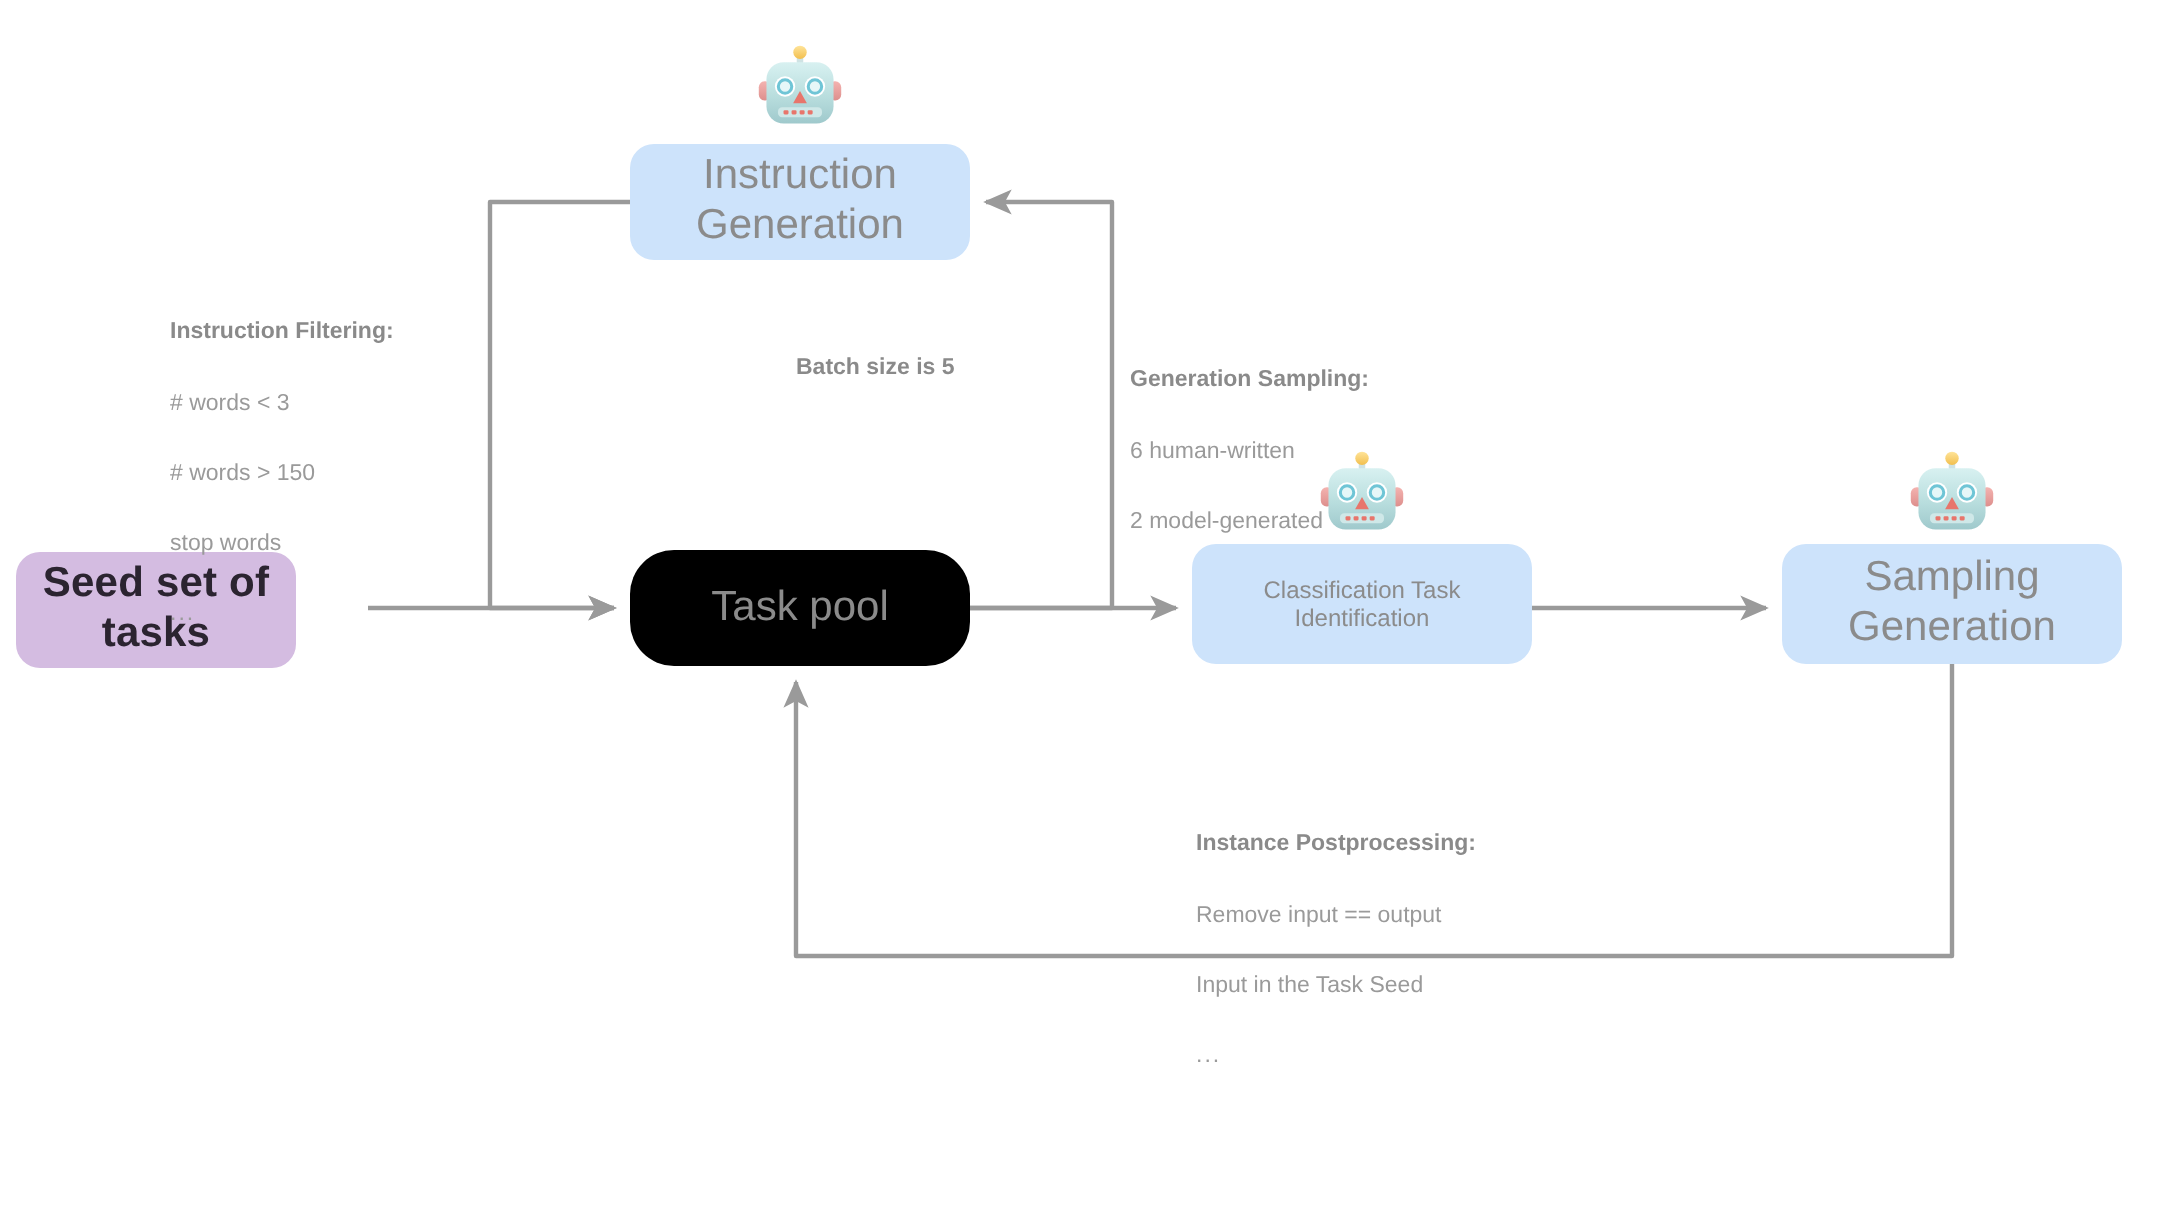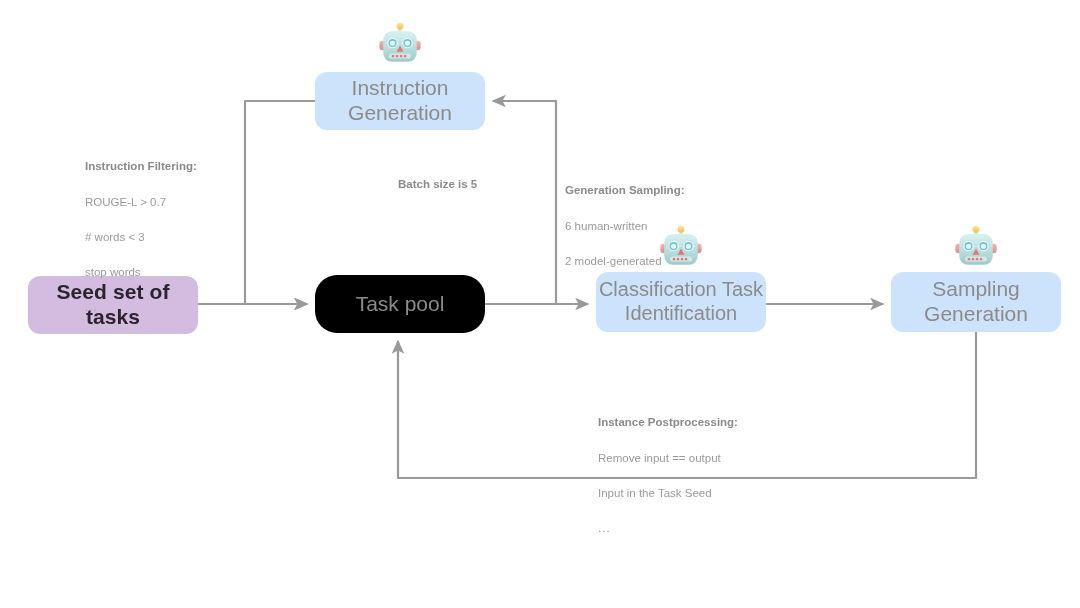--- a/index.html
+++ b/index.html
@@ -45,29 +45,29 @@
   #node-instruction-generation {
     left: 315px; top: 72px; width: 170px; height: 58px;
     font-size: 21px;
   }
   #node-task-pool {
     left: 315px; top: 275px; width: 170px; height: 58px;
     font-size: 21px;
   }
   #node-classification {
     left: 596px; top: 272px; width: 170px; height: 60px;
-    font-size: 20px;
+    font-size: 12px;
     align-items: center;
   }
   #node-instance-generation {
     left: 891px; top: 272px; width: 170px; height: 60px;
     font-size: 21px;
   }
   #node-seed-set {
-    left: 28px; top: 276px; width: 170px; height: 58px;
+    left: 8px; top: 276px; width: 140px; height: 58px;
     font-size: 21px;
     font-weight: 700;
     letter-spacing: 0.1px;
   }
 
   .emoji-robot {
     position: absolute;
     width: 46px;
     height: 46px;
   }
@@ -225,22 +225,22 @@
     <path d="M 24 25.5 L 27.6 32 L 20.4 32 Z" fill="#e8756b"></path>
     <rect x="12.5" y="34" width="23" height="5.2" rx="2.2" fill="#cfe8e8"></rect>
     <rect x="15.4" y="35.6" width="2.6" height="2.2" rx="0.6" fill="#e8756b"></rect>
     <rect x="19.6" y="35.6" width="2.6" height="2.2" rx="0.6" fill="#e8756b"></rect>
     <rect x="23.8" y="35.6" width="2.6" height="2.2" rx="0.6" fill="#e8756b"></rect>
     <rect x="28" y="35.6" width="2.6" height="2.2" rx="0.6" fill="#e8756b"></rect>
   </svg>
 
   <div class="anno" id="anno-instruction-filtering">
     <span class="anno-title">Instruction Filtering:</span>
-    <span class="anno-line">ROUGE-L &gt; 0.7</span>
     <span class="anno-line"># words &lt; 3</span>
+    <span class="anno-line"># words &gt; 150</span>
     <span class="anno-line">stop words</span>
     <span class="anno-dots">...</span>
   </div>
 
   <div class="anno" id="anno-instruction-sampling">
     <span class="anno-title">Generation Sampling:</span>
     <span class="anno-line">6 human-written</span>
     <span class="anno-line">2 model-generated</span>
   </div>
 

